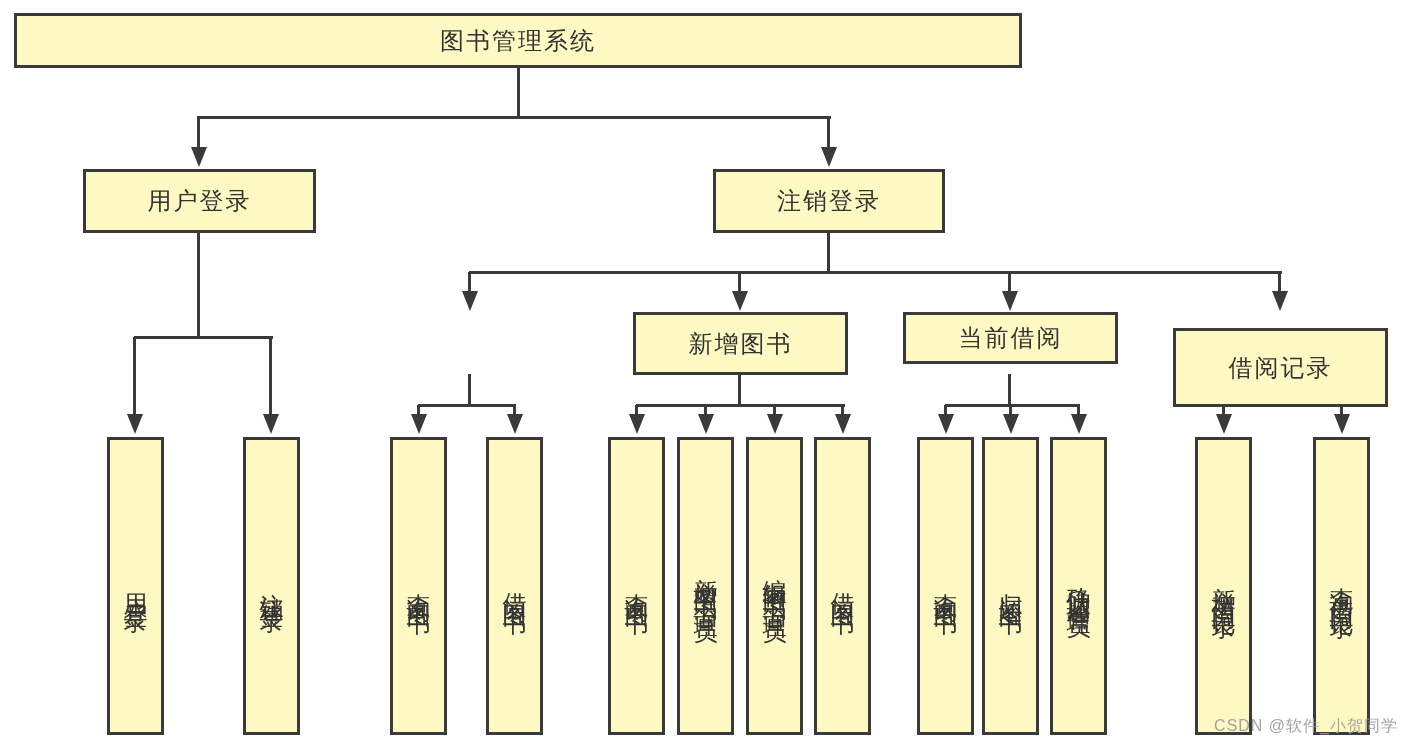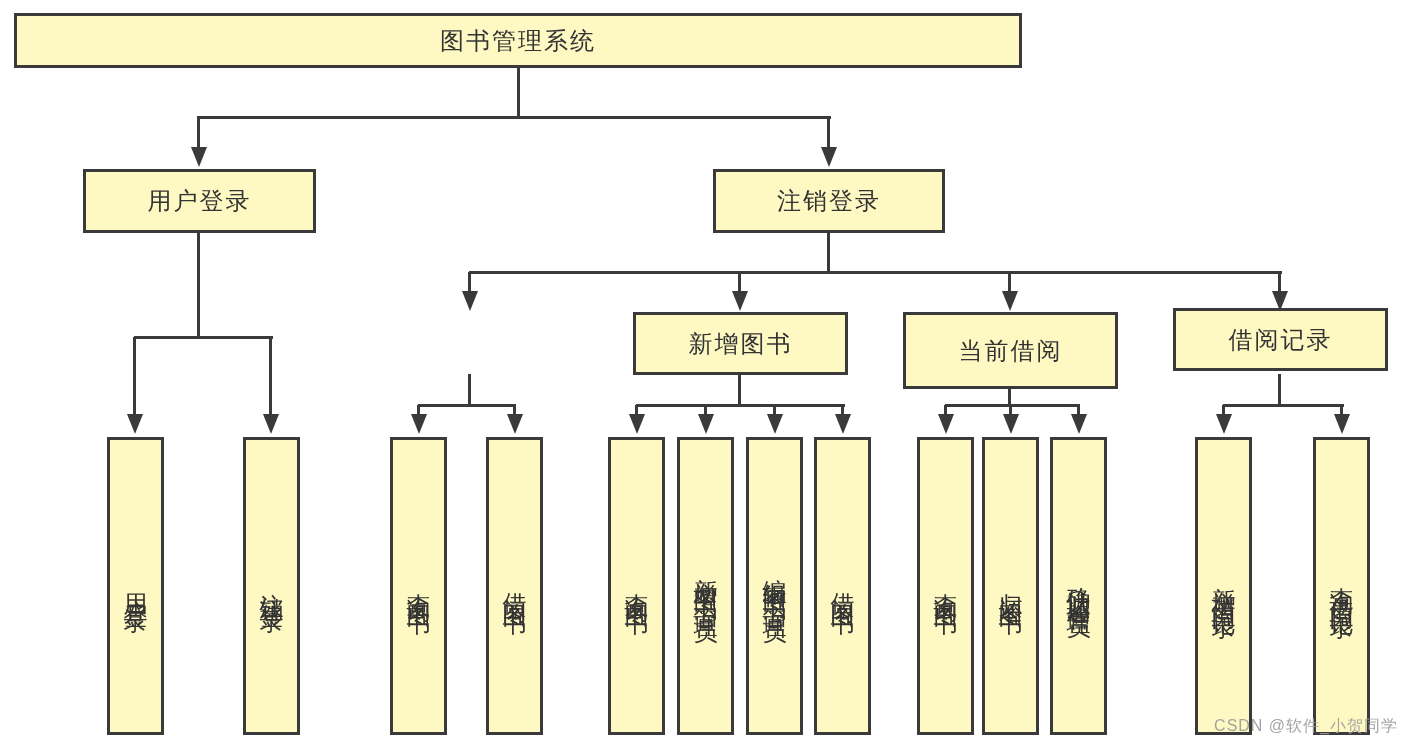--- a/index.html
+++ b/index.html
@@ -102,24 +102,24 @@
   <div class="vline" style="left:738px; top:272px; height:22px;"></div>
   <div class="arrow" style="left:732px; top:291px;"></div>
   <div class="vline" style="left:1008px; top:272px; height:22px;"></div>
   <div class="arrow" style="left:1002px; top:291px;"></div>
   <div class="vline" style="left:1278px; top:272px; height:22px;"></div>
   <div class="arrow" style="left:1272px; top:291px;"></div>
 
   <div class="box" style="left:633px; top:312px; width:215px; height:63px;">
     <span class="hlabel">新增图书</span>
   </div>
-  <div class="box" style="left:903px; top:312px; width:215px; height:77px;">
+  <div class="box" style="left:903px; top:312px; width:215px; height:52px;">
     <span class="hlabel">当前借阅</span>
   </div>
-  <div class="box" style="left:1173px; top:308px; width:215px; height:63px;">
+  <div class="box" style="left:1173px; top:328px; width:215px; height:79px;">
     <span class="hlabel">借阅记录</span>
   </div>
 
   <div class="vline" style="left:468px; top:374px; height:33px;"></div>
   <div class="hline" style="left:418px; top:404px; width:98px;"></div>
   <div class="vline" style="left:417px; top:405px; height:12px;"></div>
   <div class="arrow" style="left:411px; top:414px;"></div>
   <div class="vline" style="left:513px; top:405px; height:12px;"></div>
   <div class="arrow" style="left:507px; top:414px;"></div>
 

